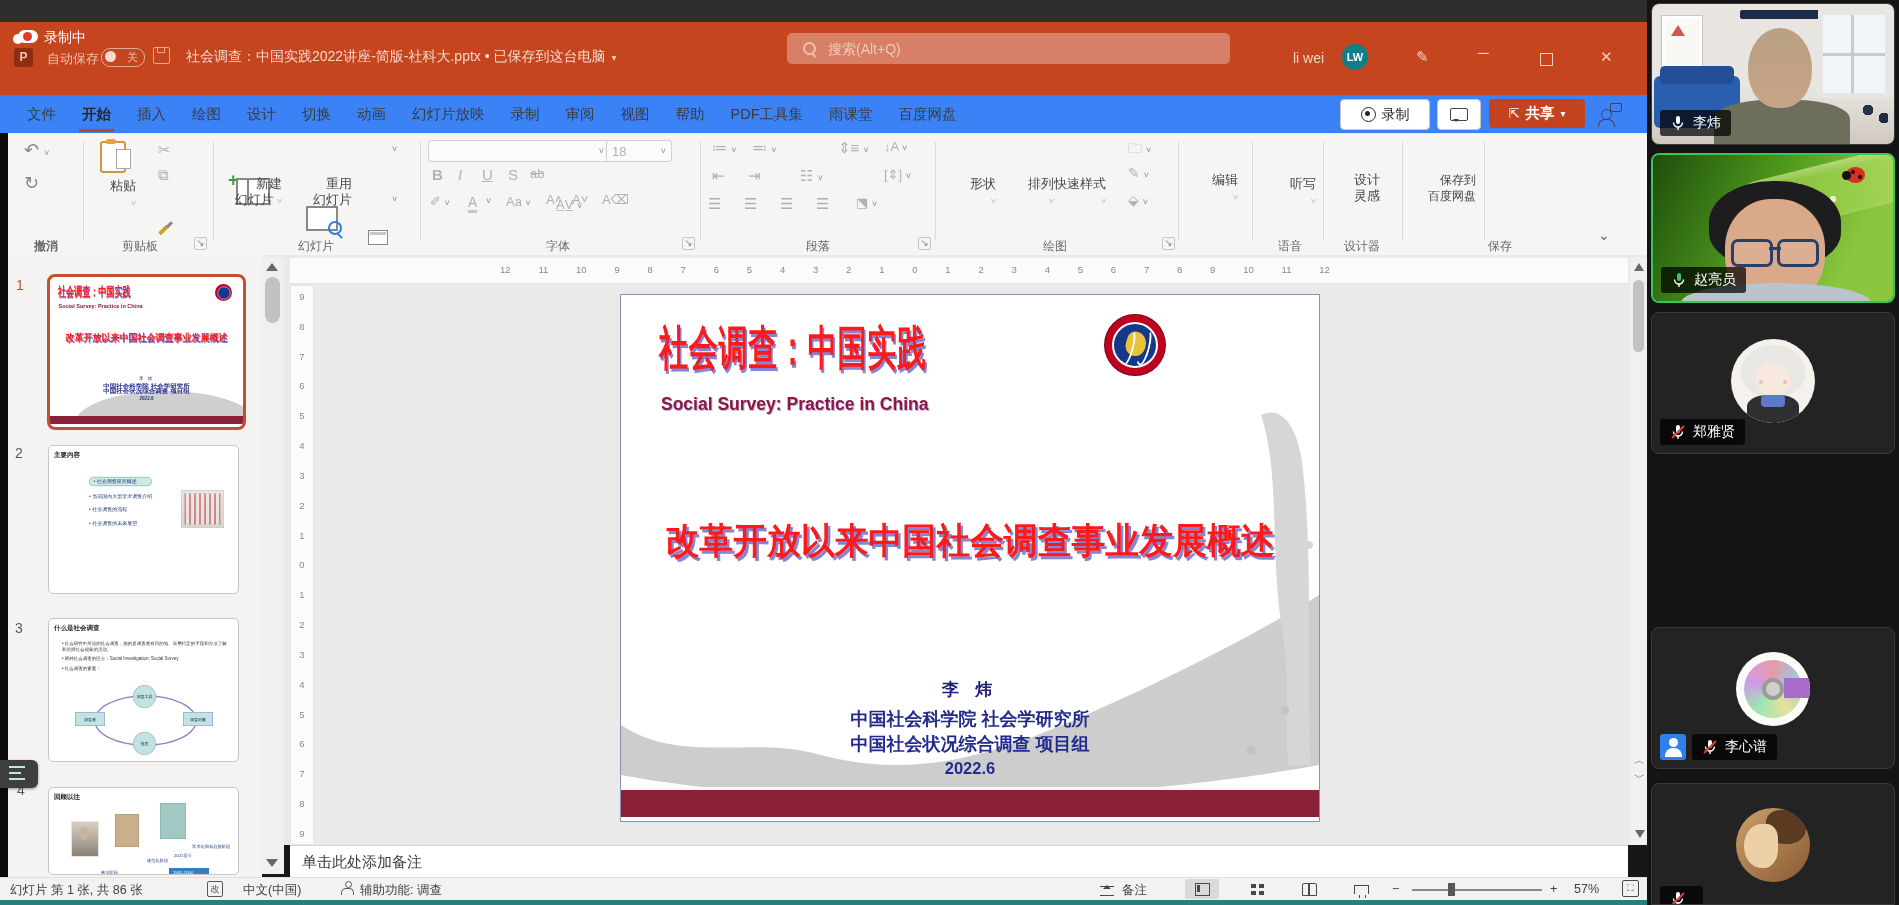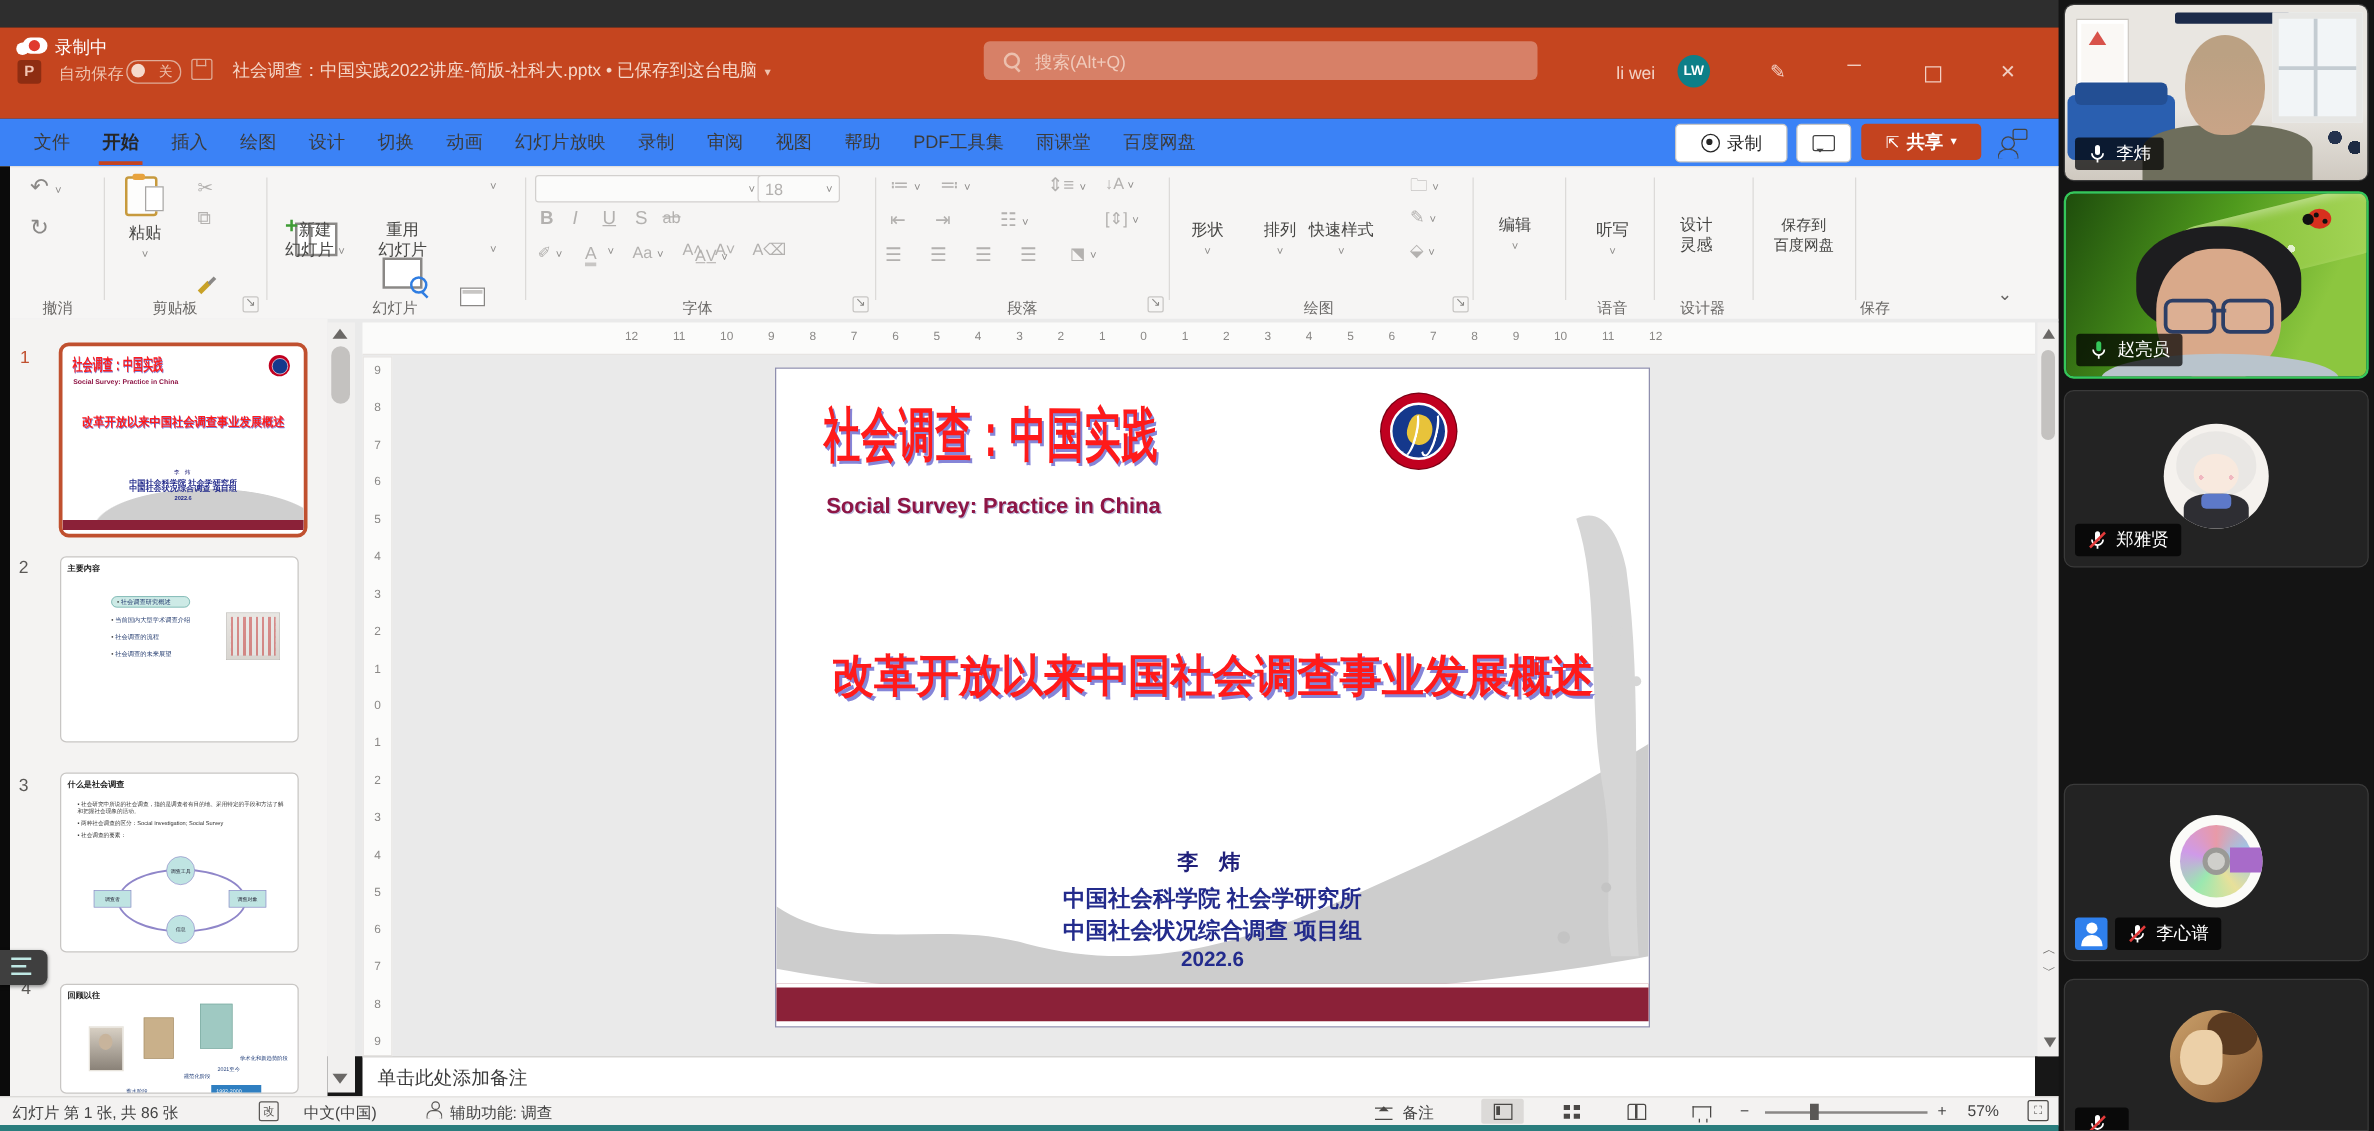--- a/index.html
+++ b/index.html
@@ -54,21 +54,21 @@
   .presenter .bub{position:absolute;right:-2px;top:0;width:10px;height:7px;border:1.5px solid #444;border-radius:2px;}
 
   
   .ribbon{left:0;top:133px;width:1647px;height:122px;background:#f6f5f4;border-top:1px solid #eceae8;border-bottom:1px solid #d8d6d4;}
   .rdiv{top:8px;width:1px;height:98px;background:#dcdad8;}
   .glabel{top:104px;font-size:12px;color:#6a6866;text-align:center;}
   .launcher{top:103px;font-size:10px;color:#8a8886;border:1px solid #c8c6c4;width:11px;height:11px;line-height:10px;text-align:center;border-radius:2px;}
   .gicon{color:#8a8886;font-size:18px;}
   .dis{color:#b3b1af;}
   .mini-caret{font-size:9px;color:#8a8886;}
-  .biglbl{font-size:13px;color:#464644;text-align:center;line-height:16px;}
+  .biglbl{font-size:13px;color:#464644;text-align:right;line-height:16px;font-family:Liberation Serif, serif;}
   .newslide-ic{width:30px;height:23px;border:2px solid #8a8886;background:#fff;position:relative;}
   .newslide-ic:before{content:"";position:absolute;left:9px;top:0;width:2px;height:100%;background:#8a8886;}
   .newslide-ic .plus{position:absolute;left:-10px;top:-10px;color:#3f9c35;font-size:18px;font-weight:bold;}
   .reuse-ic{width:28px;height:21px;border:2px solid #8a8886;background:#fff;position:relative;}
   .reuse-ic .mg{position:absolute;right:-6px;bottom:-6px;width:10px;height:10px;border:2px solid #2f7de1;border-radius:50%;}
   .reuse-ic .mg:after{content:"";position:absolute;left:9px;top:10px;width:2px;height:6px;background:#2f7de1;transform:rotate(-45deg);}
   .mini-slide{width:18px;height:13px;border:1.5px solid #8a8886;background:#fff;position:relative;}
   .mini-slide.lay:before{content:"";position:absolute;left:1px;top:1px;right:1px;height:3px;background:#c8c6c4;}
   .mini-slide.sec:before{content:"";position:absolute;left:1px;top:1px;right:1px;height:2px;background:#3f9c35;}
   .mini-slide.rst:before{content:"↺";position:absolute;left:1px;top:-3px;color:#2f7de1;font-size:9px;}
@@ -362,21 +362,21 @@
     <div class="abs rdiv" style="left:700px"></div>
     <div class="abs rdiv" style="left:935px"></div>
     <div class="abs rdiv" style="left:1178px"></div>
     <div class="abs rdiv" style="left:1252px"></div>
     <div class="abs rdiv" style="left:1323px"></div>
     <div class="abs rdiv" style="left:1402px"></div>
     <div class="abs rdiv" style="left:1484px"></div>
 
     <div class="abs gicon" style="left:24px;top:5px;">↶ <span class="mini-caret">˅</span></div>
     <div class="abs gicon" style="left:24px;top:38px;">↻</div>
-    <div class="abs glabel" style="left:18px;width:56px;">撤消</div>
+    <div class="abs glabel" style="left:18px;width:56px;font-weight:bold;">撤消</div>
 
     <div class="abs clipboard-ic" style="left:100px;top:7px;"></div>
     <div class="abs biglbl" style="left:96px;top:44px;width:40px;"><span>粘贴</span><br><span class="mini-caret">˅</span></div>
     <div class="abs gicon dis" style="left:158px;top:7px;font-size:15px;">✂</div>
     <div class="abs gicon dis" style="left:158px;top:32px;font-size:15px;">⧉</div>
     <div class="abs brush-ic" style="left:158px;top:62px;"></div>
     <div class="abs glabel" style="left:110px;width:60px;">剪贴板</div>
     <div class="abs launcher" style="left:194px;">↘</div>
 
     <div class="abs newslide-ic" style="left:236px;top:8px;">

